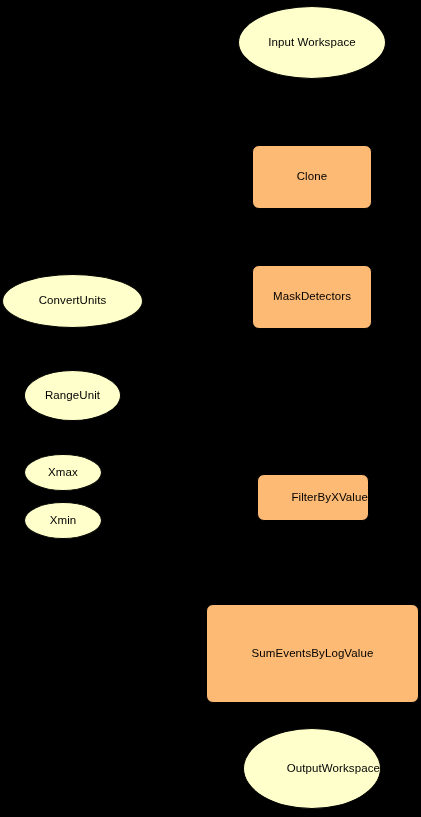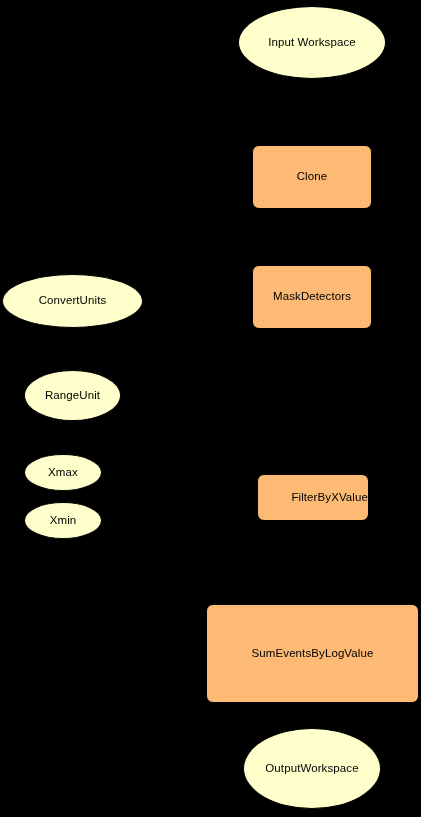--- a/index.html
+++ b/index.html
@@ -60,21 +60,21 @@
   .n-input-workspace   { left: 238px; top: 6px;   width: 148px; height: 73px; }
   .n-clone             { left: 252px; top: 145px; width: 120px; height: 64px; }
   .n-mask-workspace    { left: 2px;   top: 274px; width: 141px; height: 54px; }
   .n-mask-detectors    { left: 252px; top: 265px; width: 120px; height: 64px; }
   .n-range-unit        { left: 24px;  top: 370px; width: 97px;  height: 51px; }
   .n-convert-units     { left: 257px; top: 374px; width: 110px; height: 46px; }
   .n-xmin              { left: 24px;  top: 454px; width: 78px;  height: 37px; }
   .n-xmax              { left: 24px;  top: 502px; width: 78px;  height: 37px; }
   .n-filter-by-x-value { left: 257px; top: 474px; width: 112px; height: 47px; justify-content: flex-end; }
   .n-sum-events        { left: 206px; top: 604px; width: 213px; height: 99px; }
-  .n-output-workspace  { left: 243px; top: 728px; width: 138px; height: 81px; }
+  .n-output-workspace  { left: 243px; top: 728px; width: 138px; height: 81px; justify-content: flex-end; }
 
   
   #edge-layer {
     position: absolute;
     left: 0;
     top: 0;
     width: 421px;
     height: 817px;
     pointer-events: none;
   }

